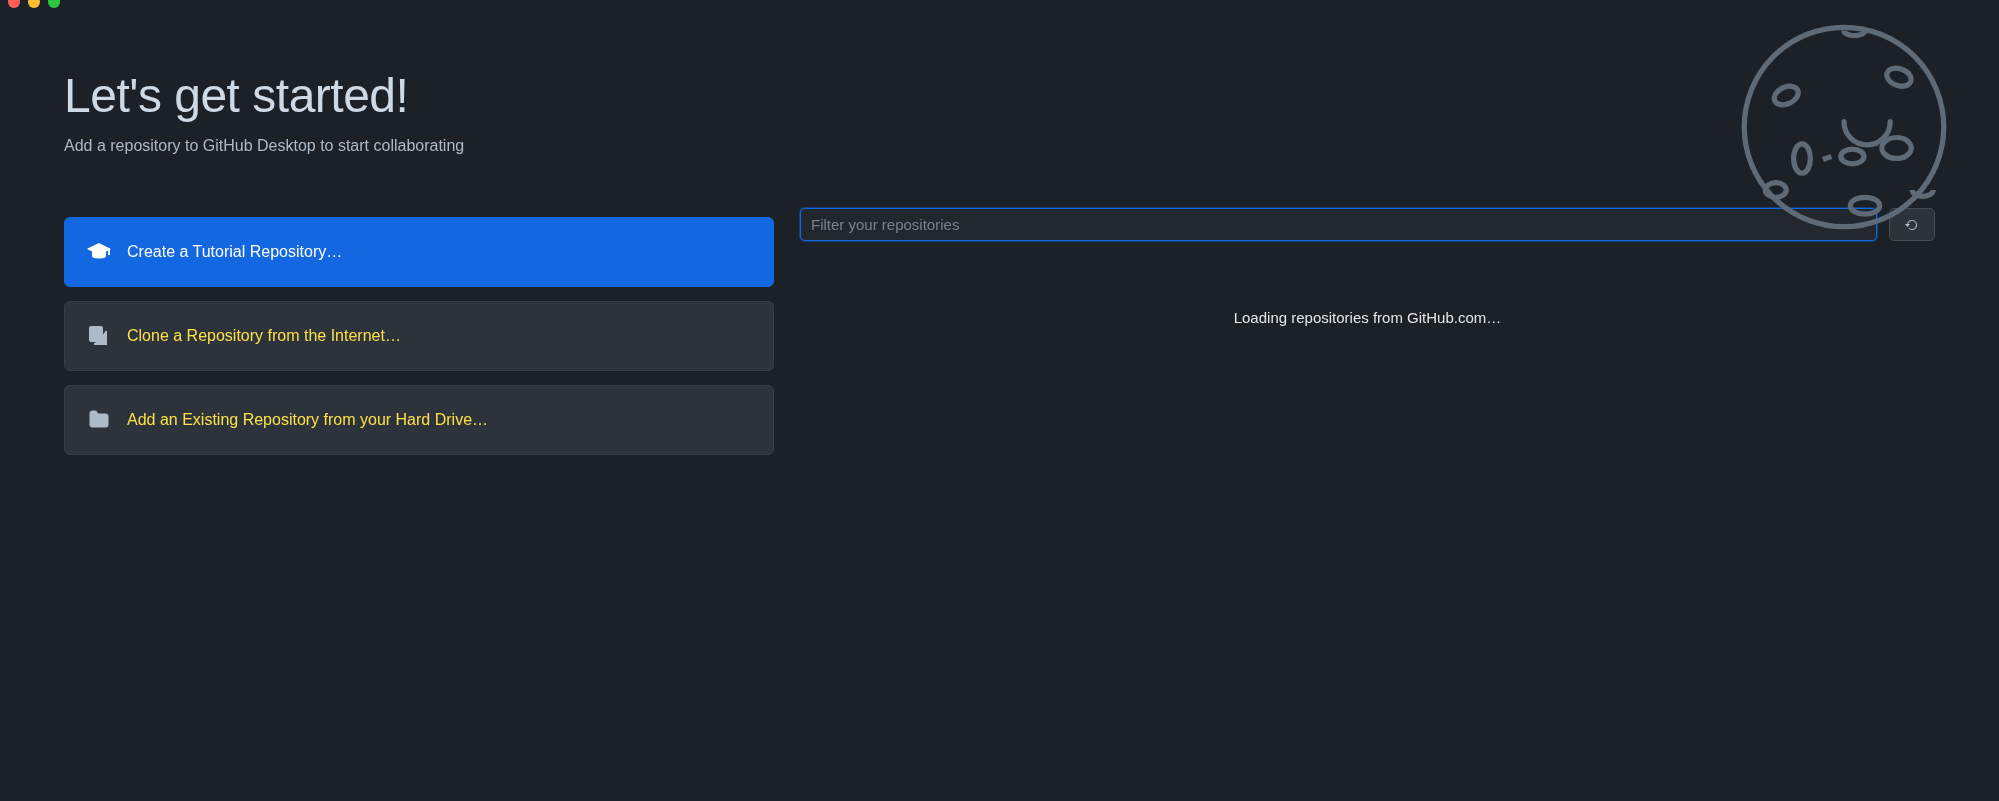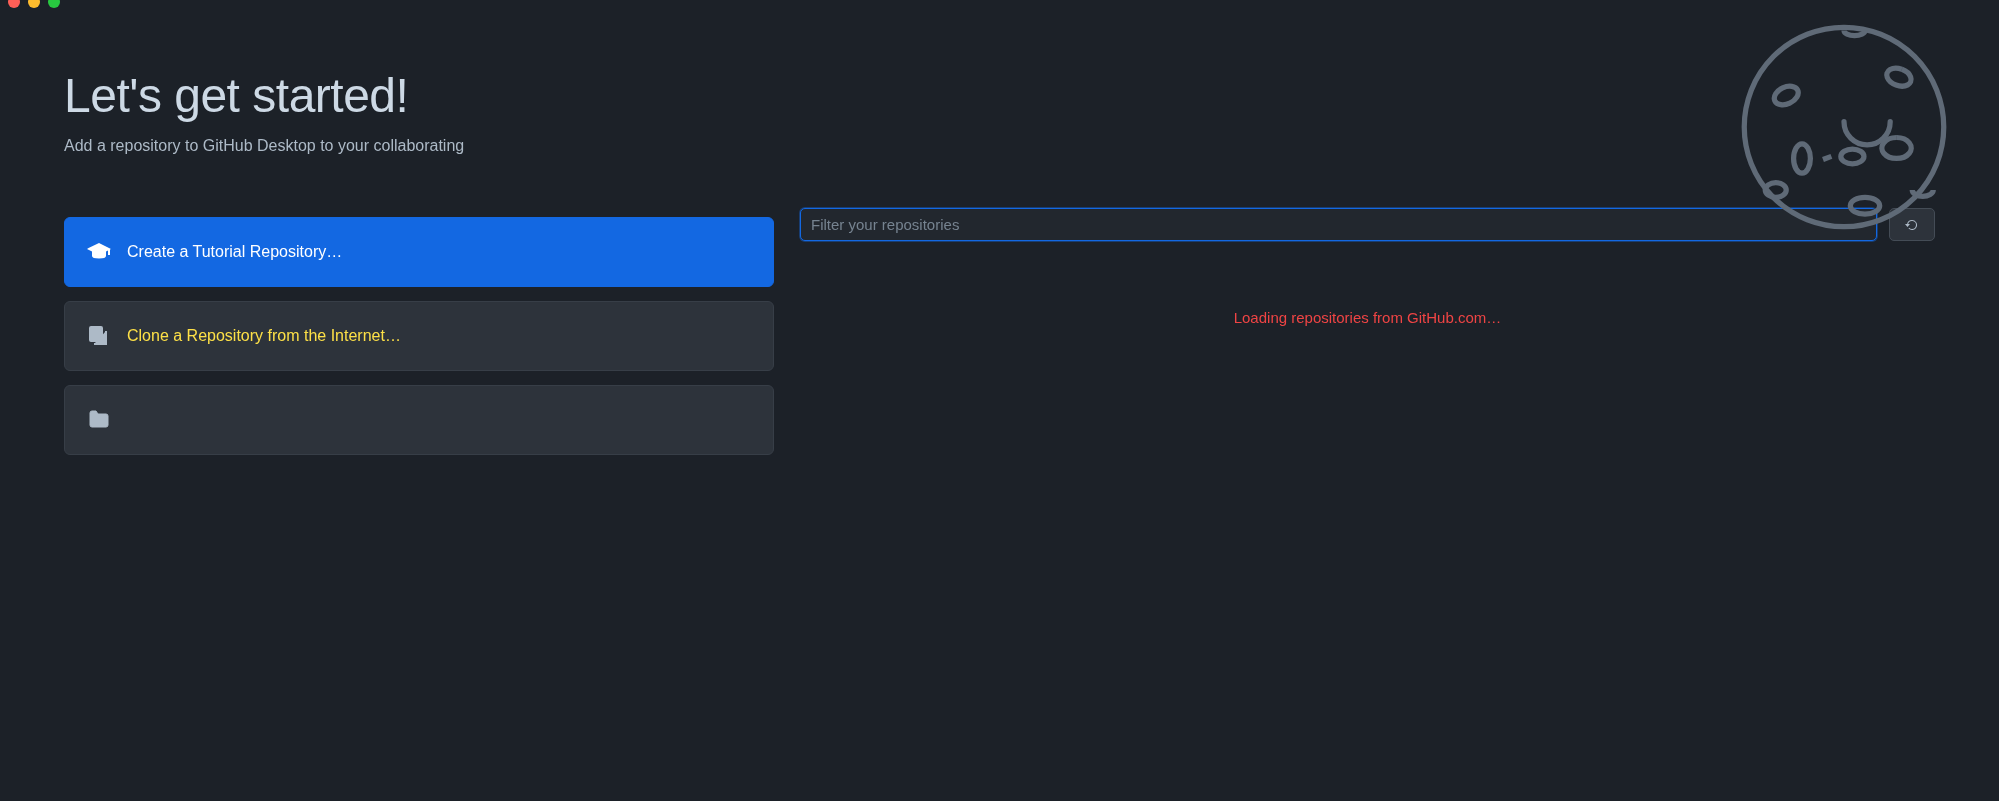--- a/index.html
+++ b/index.html
@@ -106,21 +106,21 @@
     background: #2d333b;
     border: 1px solid #444c56;
     border-radius: 5px;
     display: flex; align-items: center; justify-content: center;
     cursor: pointer;
   }
   .refresh-btn svg { width: 16px; height: 16px; fill: #adbac7; }
   .loading {
     text-align: center;
     margin-top: 68px;
-    color: #ef4444;
+    color: #e5e5e5;
     font-size: 15px;
   }
 
   .moon {
     position: absolute;
     top: 22px;
     right: 50px;
     width: 210px;
     height: 210px;
     pointer-events: none;
@@ -149,21 +149,21 @@
     <path d="M155 45 a12 8 0 1 0 0.1 0" transform="rotate(20 155 45)"></path>
     <ellipse cx="35" cy="160" rx="10" ry="7"></ellipse>
     <ellipse cx="120" cy="175" rx="14" ry="8"></ellipse>
     <path d="M165 160 a10 6 0 0 0 20 0"></path>
   </svg>
 </div>
 
 <div class="content">
   <div class="left-col">
     <h1 class="title">Let's get started!</h1>
-    <div class="subtitle">Add a repository to GitHub Desktop to your collaborating</div>
+    <div class="subtitle">Add a repository to GitHub Desktop to start collaborating</div>
 
     <div class="action-list">
 
       <div class="action-btn primary">
         <span class="action-icon">
           <svg viewBox="0 0 24 24" fill="none" stroke-width="2">
               <path d="M2 9 L12 4 L22 9 L12 14 Z"></path>
               <path d="M6 11 V16 C6 18 18 18 18 16 V11"></path>
               <path d="M22 9 V15"></path>
             </svg>
@@ -182,20 +182,21 @@
         <span>Clone a Repository from the Internet…</span>
       </div>
 
 
       <div class="action-btn">
         <span class="action-icon">
           <svg viewBox="0 0 24 24" stroke="none">
               <path d="M3 5 a2 2 0 0 1 2 -2 h4 l2 3 h8 a2 2 0 0 1 2 2 v9 a2 2 0 0 1 -2 2 H5 a2 2 0 0 1 -2 -2 Z"></path>
             </svg>
         </span>
+        <span>Add an Existing Repository from your Hard Drive…</span>
       </div>
 
     </div>
   </div>
 
   <div class="right-col">
     <div class="right-header">
       <input class="filter-input" type="text" placeholder="Filter your repositories" style="">
       <div class="refresh-btn">
         <svg viewBox="0 0 16 16">

